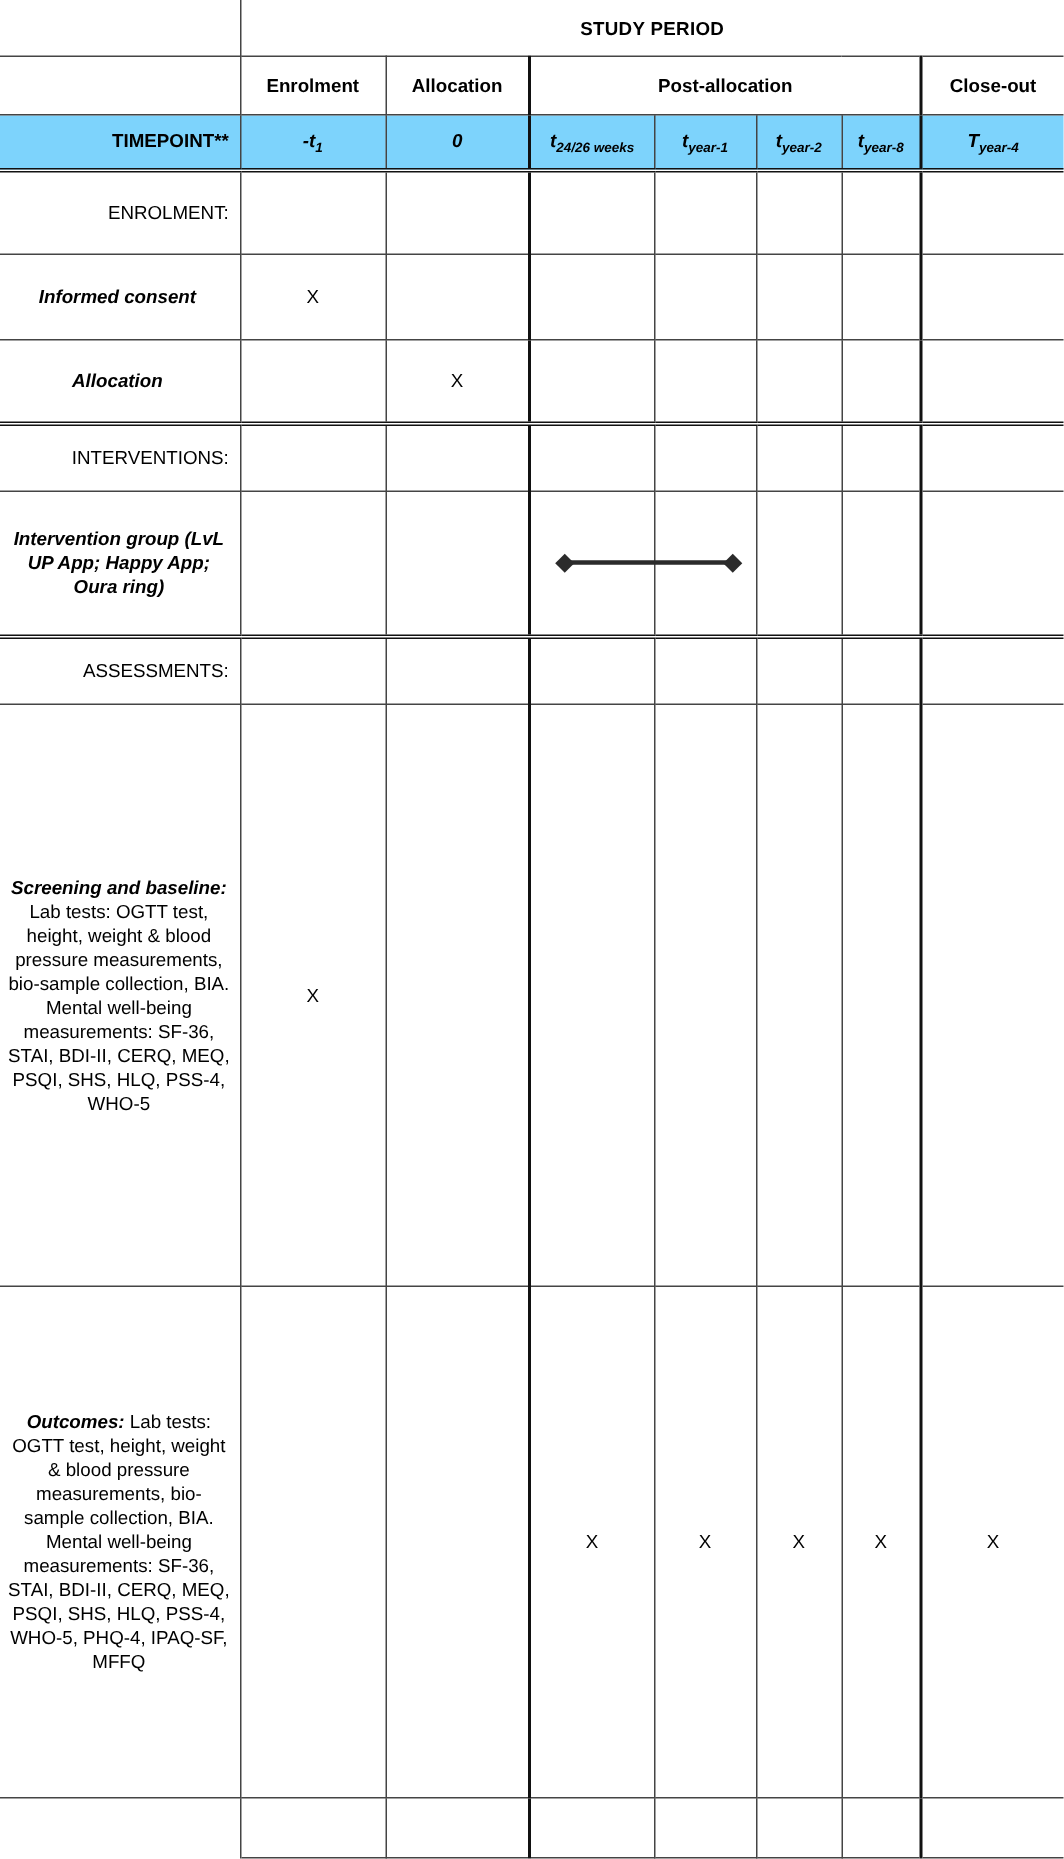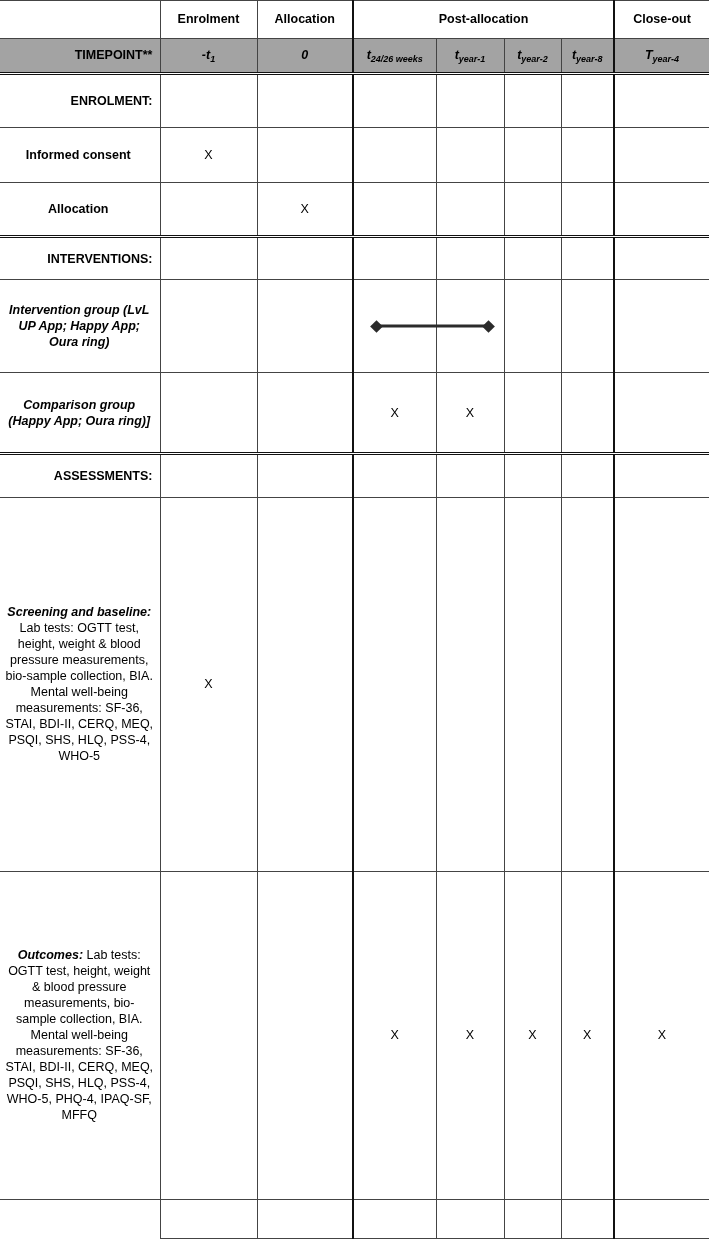--- a/index.html
+++ b/index.html
@@ -65,21 +65,21 @@
     border-right: none !important;
   }
   .grp-head {
     font-weight: bold;
     font-size: 14px;
     height: 29px;
   }
   .grp-head.last { border-right: none !important; }
 
   .tp-row td {
-    background: #a3a3a3;
+    background: #7dd3fc;
     height: 27px;
     border-bottom: 3px double #111;
   }
   .tp-label {
     font-weight: bold;
     font-size: 13px;
     text-align: right !important;
     padding-right: 7px !important;
     border-left: none !important;
   }
@@ -96,34 +96,35 @@
     vertical-align: baseline;
     position: relative;
     top: 3px;
   }
 
   
   .sec-head td {
     border-top: 3px double #111 !important;
   }
   .sec-label {
-    font-weight: bold;
+    font-weight: normal;
     font-size: 13px;
     text-align: right !important;
     padding-right: 7px !important;
     border-left: none !important;
     vertical-align: middle;
   }
   .rowlabel {
     text-align: right;
     padding: 2px 7px 2px 4px !important;
     font-size: 12.5px;
     font-weight: bold;
     vertical-align: middle;
     border-left: none !important;
+    font-style: italic;
   }
   .rowlabel-left {
     text-align: center;
     padding: 1px 5px 1px 4px !important;
     font-size: 12.6px;
     line-height: 1.28;
     vertical-align: top;
     border-left: none !important;
     word-wrap: break-word;
     hyphens: auto;
@@ -184,20 +185,24 @@
         <col class="c-enrol">
         <col class="c-alloc">
     <col class="c-t1">
         <col class="c-t2">
         <col class="c-t3">
         <col class="c-t4">
         <col class="c-close">
   </colgroup>
   <tbody>
 
+    <tr>
+      <td class="hdr-blank"></td>
+      <td class="study-period" colspan="7">STUDY PERIOD</td>
+    </tr>
 
     <tr>
       <td class="hdr-blank2"></td>
       <td class="grp-head">Enrolment</td>
       <td class="grp-head">Allocation</td>
       <td class="grp-head closeout-sep" colspan="4">Post-allocation</td>
       <td class="grp-head last closeout-sep">Close-out</td>
     </tr>
 
     <tr class="tp-row">
@@ -280,32 +285,20 @@
         <div class="timeline-wrap">
           <div class="timeline-bar"></div>
         </div>
       </td>
       <td class="cell"></td>
       <td class="cell"></td>
       <td class="cell"></td>
       <td class="cell last closeout-sep"></td>
     </tr>
 
-    <tr>
-      <td class="rowlabel-left" style="height:62px">
-        <em>Comparison group (Happy App; Oura ring)]</em>
-      </td>
-      <td class="cell"></td>
-      <td class="cell"></td>
-      <td class="cell closeout-sep">X</td>
-      <td class="cell">X</td>
-      <td class="cell"></td>
-      <td class="cell"></td>
-      <td class="cell last closeout-sep"></td>
-    </tr>
 
     <tr class="sec-head">
       <td class="sec-label" style="height:34px">ASSESSMENTS:</td>
       <td class="cell"></td>
       <td class="cell"></td>
       <td class="cell closeout-sep"></td>
       <td class="cell"></td>
       <td class="cell"></td>
       <td class="cell"></td>
       <td class="cell last closeout-sep"></td>

